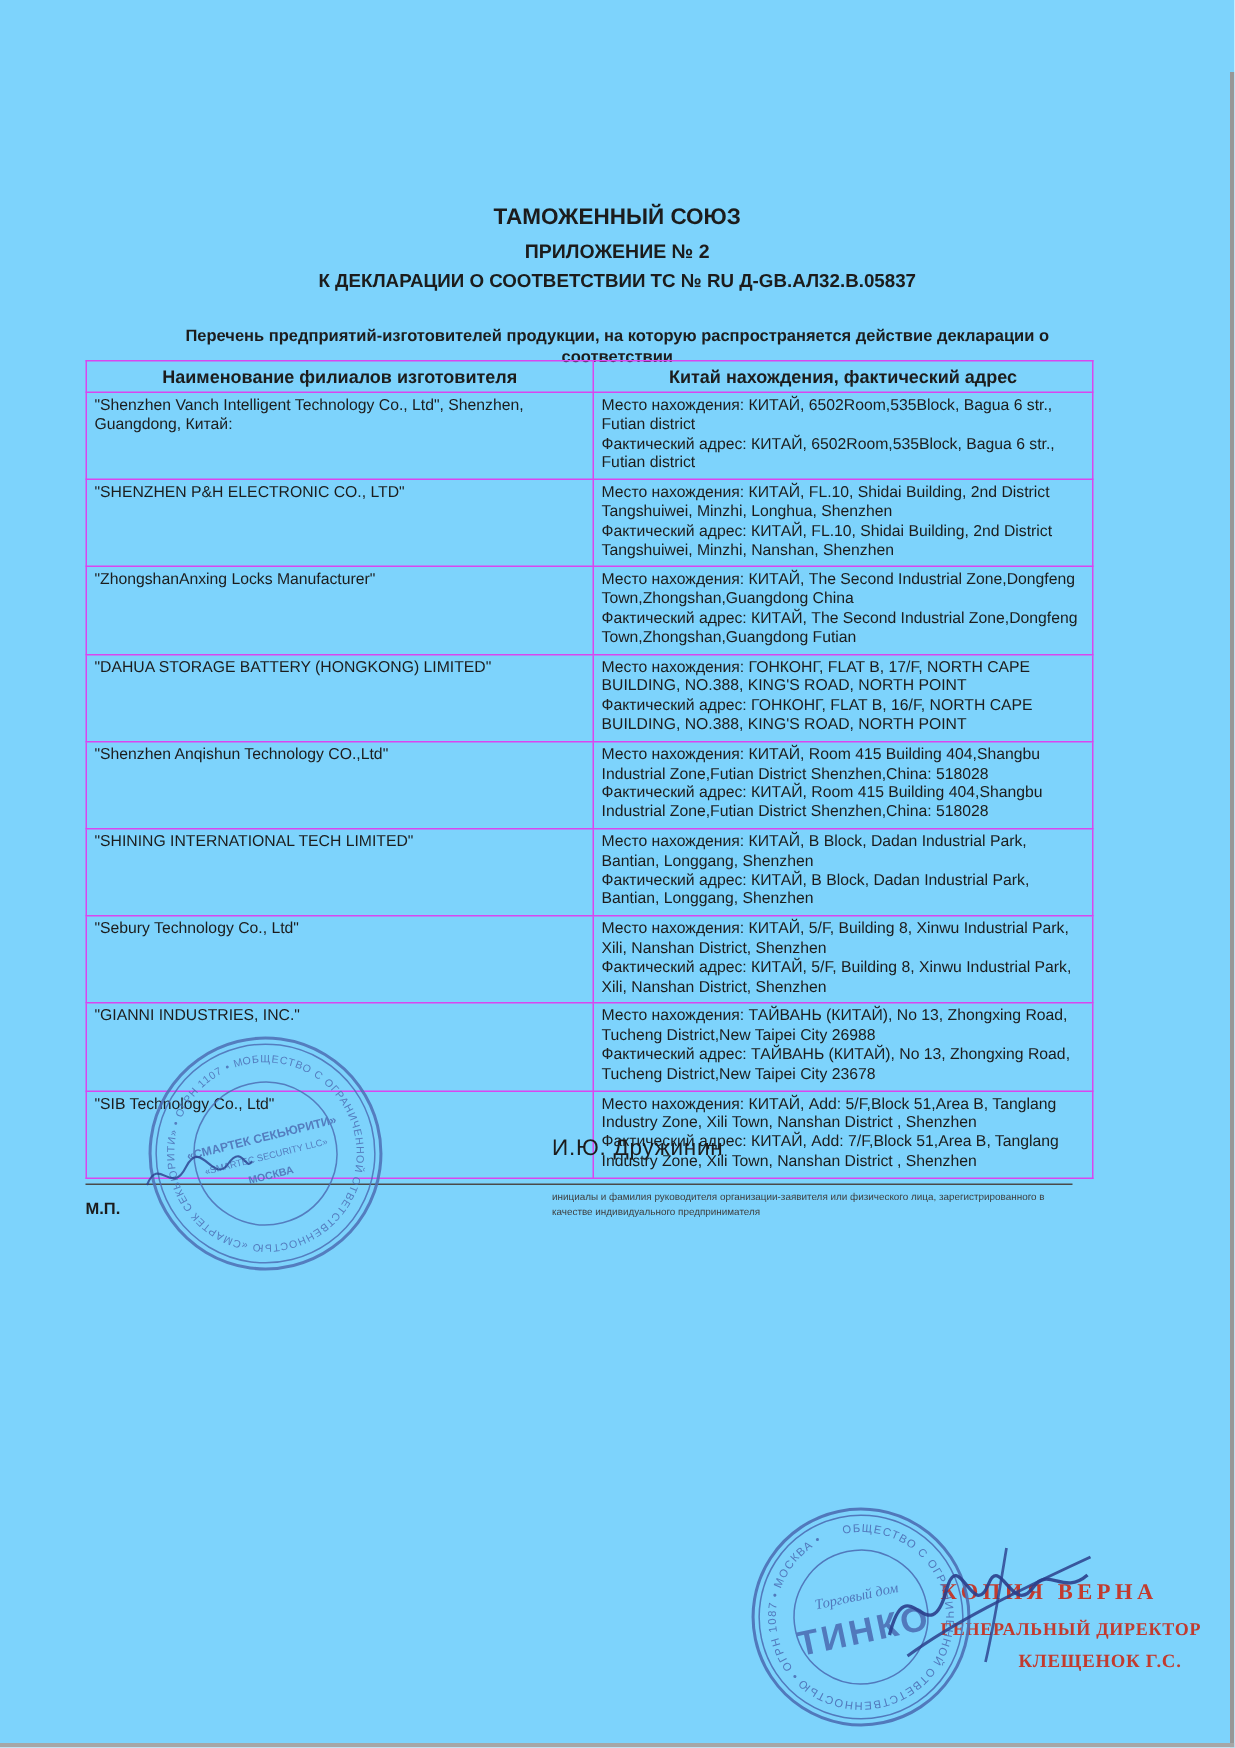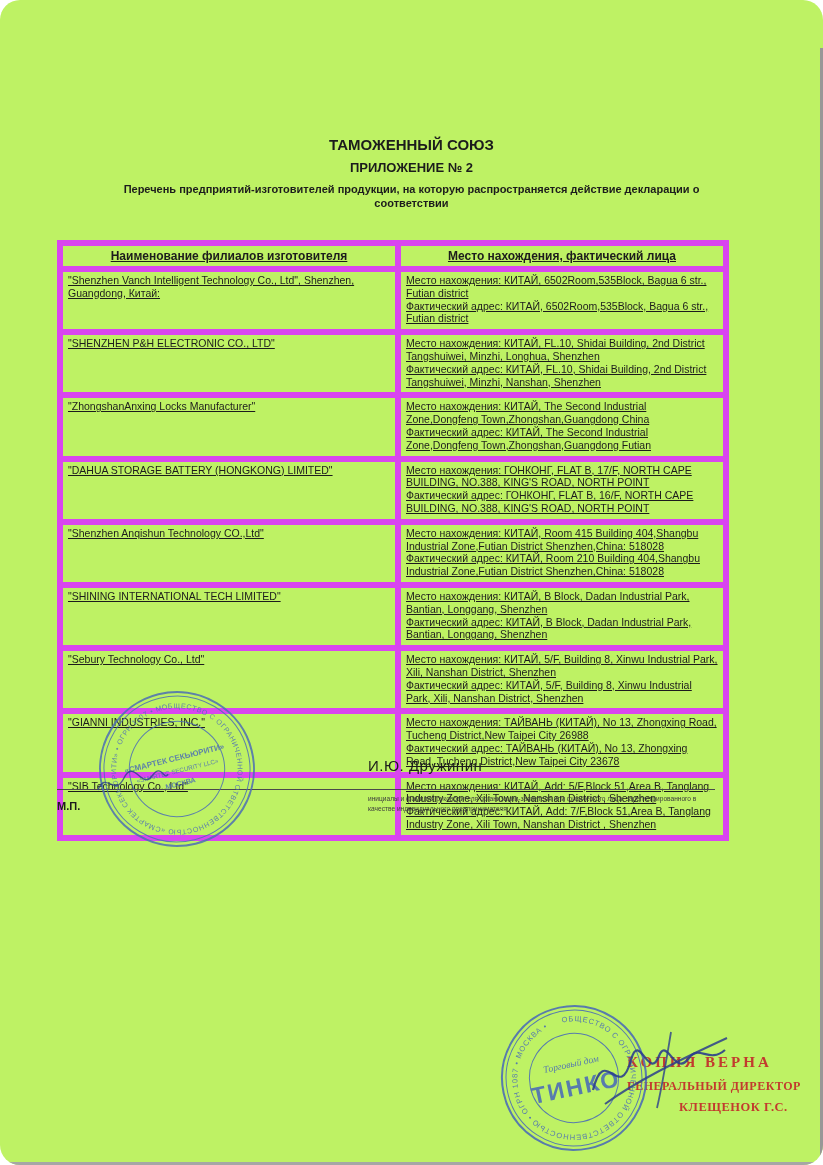--- a/index.html
+++ b/index.html
@@ -1,41 +1,40 @@
 <!DOCTYPE html>
 <html><head>
 <meta charset="utf-8">
 <style>
   html,body{margin:0;padding:0;background:#ffffff;}
   .page{
     position:relative;
     width:823px;height:1165px;
-    background:#bef264;
+    background:#7dd3fc;
     overflow:hidden;
     font-family:"Liberation Sans",sans-serif;
     color:#1c1c1c;
-    border-radius:20px;
   }
   
   .edge-right{position:absolute;right:0;top:48px;width:3px;height:1117px;background:#979797;}
   .edge-bottom{position:absolute;left:0;bottom:0;width:100%;height:3px;background:#a6a6a6;}
 
   
   .titles{position:absolute;top:136px;left:0;width:100%;text-align:center;}
   .t1{font-size:15px;font-weight:bold;}
   .t2{font-size:13px;font-weight:bold;margin-top:7px;}
   .t3{font-size:12.5px;font-weight:bold;margin-top:5px;}
-  .t4{font-size:11px;font-weight:bold;margin-top:7px;max-width:640px;margin-left:auto;margin-right:auto;line-height:1.3;}
+  .t4{font-size:11px;font-weight:bold;margin-top:23px;max-width:640px;margin-left:auto;margin-right:auto;line-height:1.3;}
 
   
   .doc-table{
     position:absolute;left:57px;top:240px;width:672px;
     border-collapse:collapse;table-layout:fixed;
   }
-  .doc-table th,.doc-table td{border:6px solid #d946ef;text-decoration:underline;}
+  .doc-table th,.doc-table td{border:1px solid #d946ef;}
   .doc-table th{
     font-size:12px;font-weight:bold;text-align:center;padding:3px 4px;
   }
   .doc-table td{
     font-size:10.5px;vertical-align:top;line-height:1.22;padding:2px 5px 4px 5px;
   }
   .col-name{width:338px;}
   .addr-cell div{margin:0;}
 
   
@@ -59,32 +58,33 @@
   .scribble-left{position:absolute;left:92px;top:762px;width:80px;height:45px;z-index:3;}
 </style>
 </head>
 <body>
 
 <div class="page">
 
   <div class="titles">
     <div class="t1">ТАМОЖЕННЫЙ СОЮЗ</div>
     <div class="t2">ПРИЛОЖЕНИЕ № 2</div>
+    <div class="t3">К ДЕКЛАРАЦИИ О СООТВЕТСТВИИ ТС № RU Д-GB.АЛ32.В.05837</div>
     <div class="t4">Перечень предприятий-изготовителей продукции, на которую распространяется действие декларации о соответствии</div>
   </div>
 
   <table class="doc-table">
     <colgroup>
         <col class="col-name">
         <col>
       </colgroup>
     <thead>
       <tr>
         <th>Наименование филиалов изготовителя</th>
-        <th>Место нахождения, фактический  лица</th>
+        <th>Китай нахождения, фактический  адрес</th>
       </tr>
     </thead>
     <tbody>
       <tr>
         <td class="name-cell">"Shenzhen Vanch Intelligent Technology Co., Ltd", Shenzhen, Guangdong, Китай:</td>
         <td class="addr-cell">
           <div>Место нахождения: КИТАЙ, 6502Room,535Block, Bagua 6 str., Futian district</div>
           <div>Фактический  адрес: КИТАЙ, 6502Room,535Block, Bagua 6 str., Futian district</div>
         </td>
       </tr>
@@ -106,21 +106,21 @@
         <td class="name-cell">"DAHUA STORAGE BATTERY (HONGKONG) LIMITED"</td>
         <td class="addr-cell">
           <div>Место нахождения: ГОНКОНГ, FLAT B, 17/F, NORTH CAPE BUILDING, NO.388, KING'S ROAD, NORTH POINT</div>
           <div>Фактический  адрес: ГОНКОНГ, FLAT B, 16/F, NORTH CAPE BUILDING, NO.388, KING'S ROAD, NORTH POINT</div>
         </td>
       </tr>
       <tr>
         <td class="name-cell">"Shenzhen Anqishun Technology CO.,Ltd"</td>
         <td class="addr-cell">
           <div>Место нахождения: КИТАЙ, Room 415  Building 404,Shangbu Industrial Zone,Futian District Shenzhen,China: 518028</div>
-          <div>Фактический  адрес: КИТАЙ, Room 210  Building 404,Shangbu Industrial Zone,Futian District Shenzhen,China: 518028</div>
+          <div>Фактический  адрес: КИТАЙ, Room 415  Building 404,Shangbu Industrial Zone,Futian District Shenzhen,China: 518028</div>
         </td>
       </tr>
       <tr>
         <td class="name-cell">"SHINING INTERNATIONAL TECH LIMITED"</td>
         <td class="addr-cell">
           <div>Место нахождения: КИТАЙ, B Block, Dadan Industrial Park, Bantian, Longgang, Shenzhen</div>
           <div>Фактический  адрес: КИТАЙ, B Block, Dadan Industrial Park, Bantian, Longgang, Shenzhen</div>
         </td>
       </tr>
       <tr>

